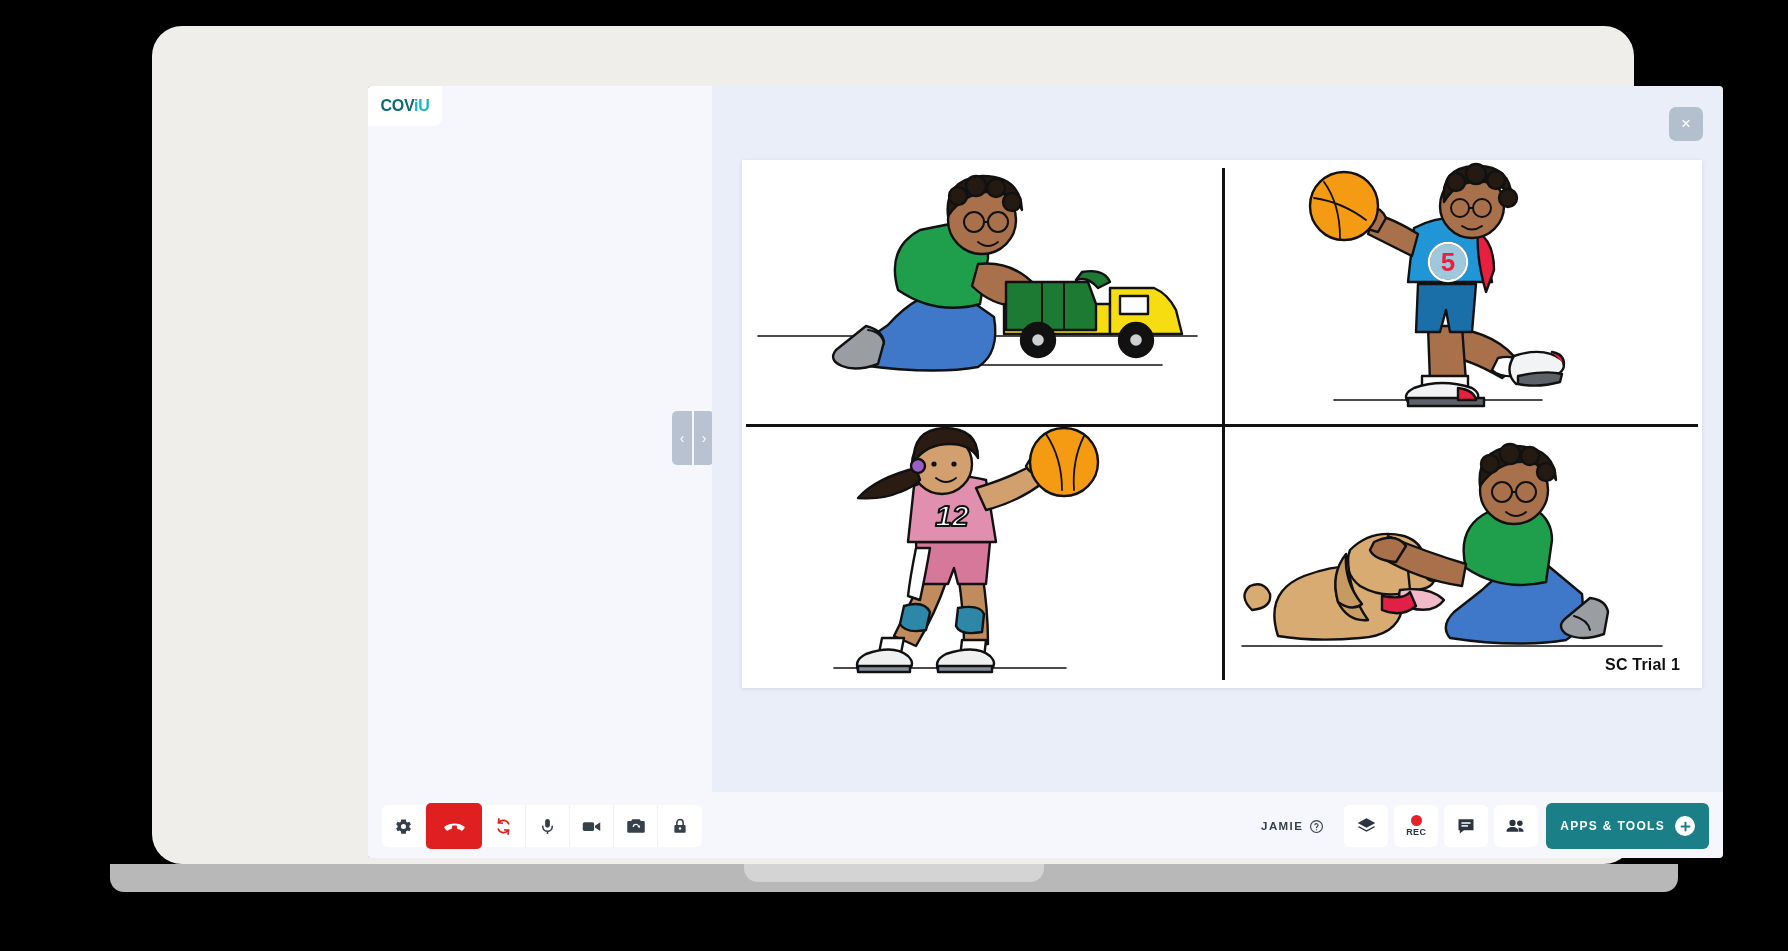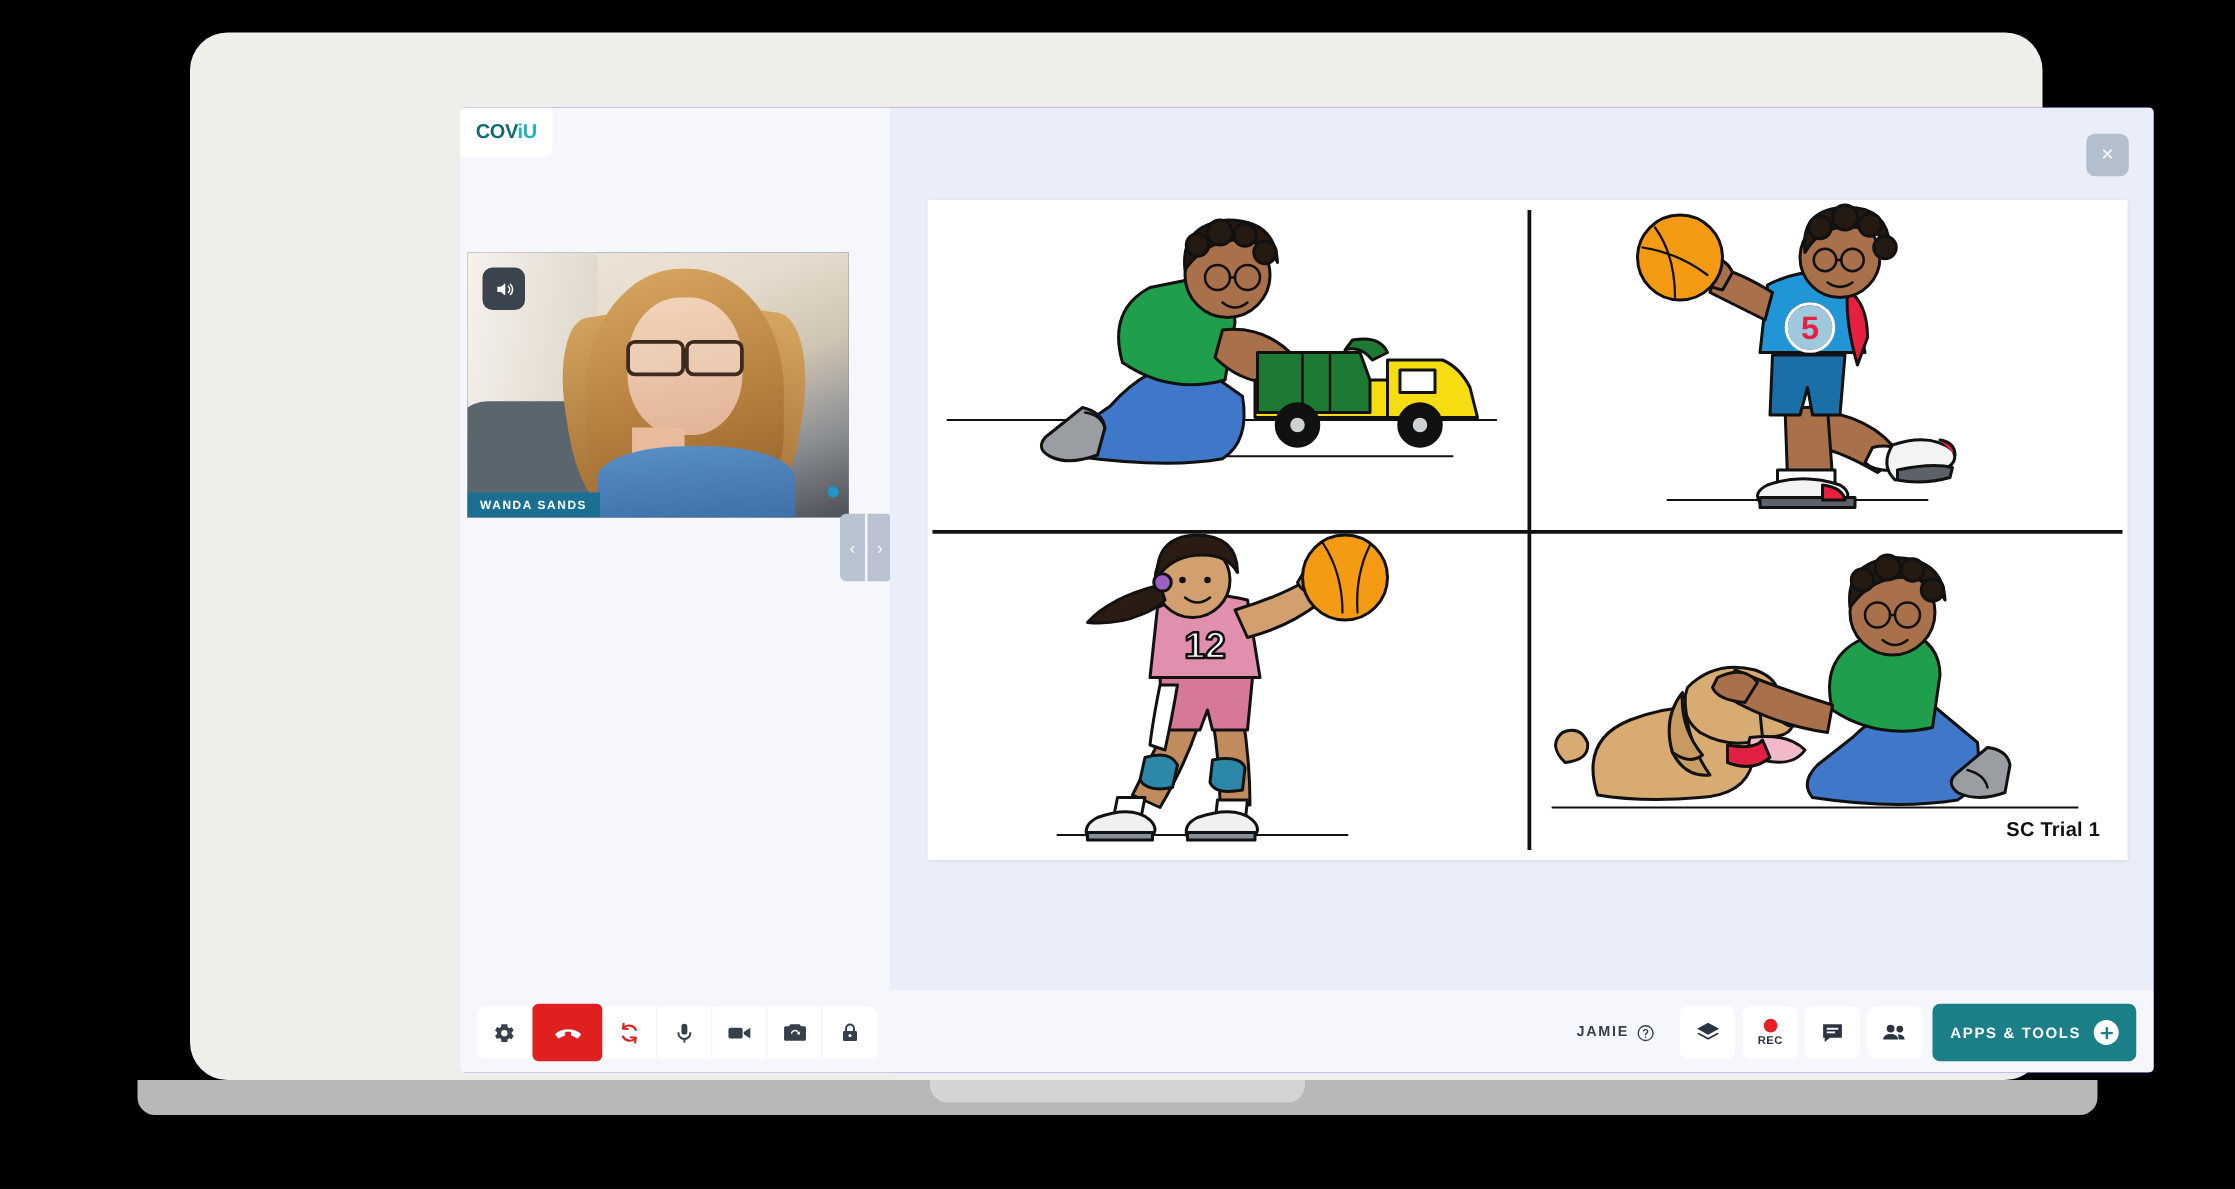--- a/index.html
+++ b/index.html
@@ -16,21 +16,21 @@
     background:#b8b8b8; border-radius:0 0 14px 14px;
   }
   #laptop-notch{
     position:absolute; left:744px; top:864px; width:300px; height:18px;
     background:#d4d4d4; border-radius:0 0 14px 14px;
   }
 
   
   #app-screen{
     position:absolute; left:216px; top:60px; width:1355px; height:772px;
-    background:#8b5cf6; border-radius:4px; overflow:hidden;
+    background:#b91c1c; border-radius:4px; overflow:hidden;
   }
 
   
   #logo-card{
     position:absolute; left:0px; top:0px; width:74px; height:40px;
     background:#ffffff; border-radius:0 0 8px 0;
     display:flex; align-items:center; justify-content:center;
   }
   #logo-text{ font-size:16px; font-weight:700; letter-spacing:-0.3px; }
   #logo-text .a{ color:#0e6b72; } #logo-text .b{ color:#17b7c4; }
@@ -128,21 +128,21 @@
 
   #stimulus-card{
     position:absolute; left:30px; top:74px; width:960px; height:528px;
     background:#fff; box-shadow:0 1px 4px rgba(0,0,0,.1);
   }
   .quad-grid{ position:absolute; inset:0; }
   .div-v{ position:absolute; left:50%; top:8px; bottom:8px; width:3px; background:#111; }
   .div-h{ position:absolute; top:50%; left:4px; right:4px; height:3px; background:#111; }
   .quad{ position:absolute; width:50%; height:50%; overflow:hidden; }
   #quad-tl{ left:0; top:0; } #quad-tr{ left:50%; top:0; }
-  #quad-bl{ left:16px; top:50%; } #quad-br{ left:50%; top:50%; }
+  #quad-bl{ left:4px; top:50%;font-style:italic; } #quad-br{ left:50%; top:50%; }
   .quad svg{ width:100%; height:100%; display:block; }
 
   #trial-label{
     position:absolute; right:22px; bottom:14px;
     font-size:16px; font-weight:700; color:#111; letter-spacing:.2px;
   }
 
   
   #toolbar{ position:absolute; left:0; bottom:0; width:100%; height:66px; background:#f5f7fc; }
   #toolbar-left{ position:absolute; left:14px; top:11px; display:flex; align-items:center; }
@@ -182,43 +182,20 @@
 <div id="laptop-frame">
 
   <div id="app-screen">
 
     <div id="left-panel">
 
       <div id="logo-card">
         <div id="logo-text"><span class="a">COV</span><span class="b">iU</span></div>
       </div>
 
-      <div class="tile" id="tile-wanda">
-        <div class="photo">
-          <div class="w-bg"></div>
-            <div class="w-wall"></div>
-            <div class="w-sofa"></div>
-          <div class="w-hair2"></div>
-            <div class="w-hair3"></div>
-            <div class="w-hair"></div>
-          <div class="w-face"></div>
-            <div class="w-glass"></div>
-          <div class="w-neck"></div>
-            <div class="w-shirt"></div>
-        </div>
-        <div class="tile-btn" id="speaker-btn">
-          <svg width="17" height="17" viewBox="0 0 24 24" fill="#fff" aria-hidden="true">
-            <path d="M4 9v6h4l5 4V5L8 9H4z"></path>
-            <path d="M16.5 8.5a5 5 0 0 1 0 7" stroke="#fff" stroke-width="1.8" fill="none" stroke-linecap="round"></path>
-            <path d="M18.8 6.2a8 8 0 0 1 0 11.6" stroke="#fff" stroke-width="1.8" fill="none" stroke-linecap="round"></path>
-          </svg>
-        </div>
-        <div id="wanda-dot"></div>
-        <div class="tile-name" id="name-wanda">WANDA SANDS</div>
-      </div>
 
 
       <div id="carousel-nav">
         <div class="nav-btn" id="nav-prev">‹</div>
         <div class="nav-btn" id="nav-next">›</div>
       </div>
     </div>
 
     <div id="content-area">
       <div id="close-btn">×</div>

